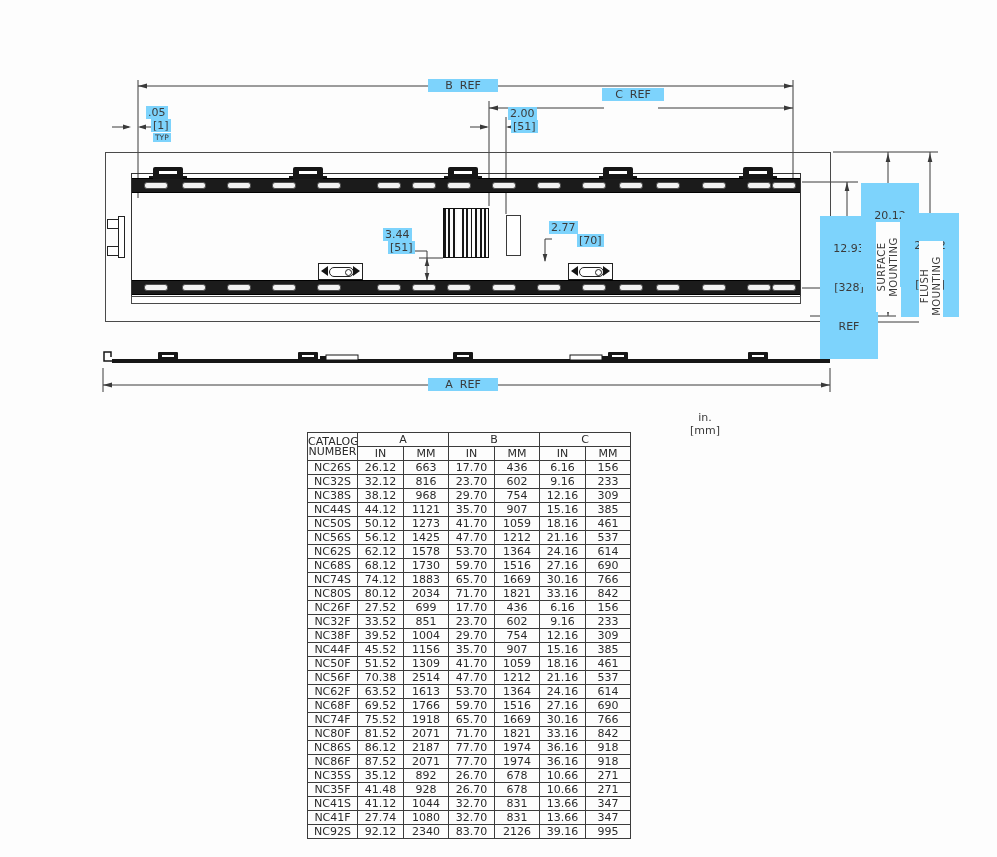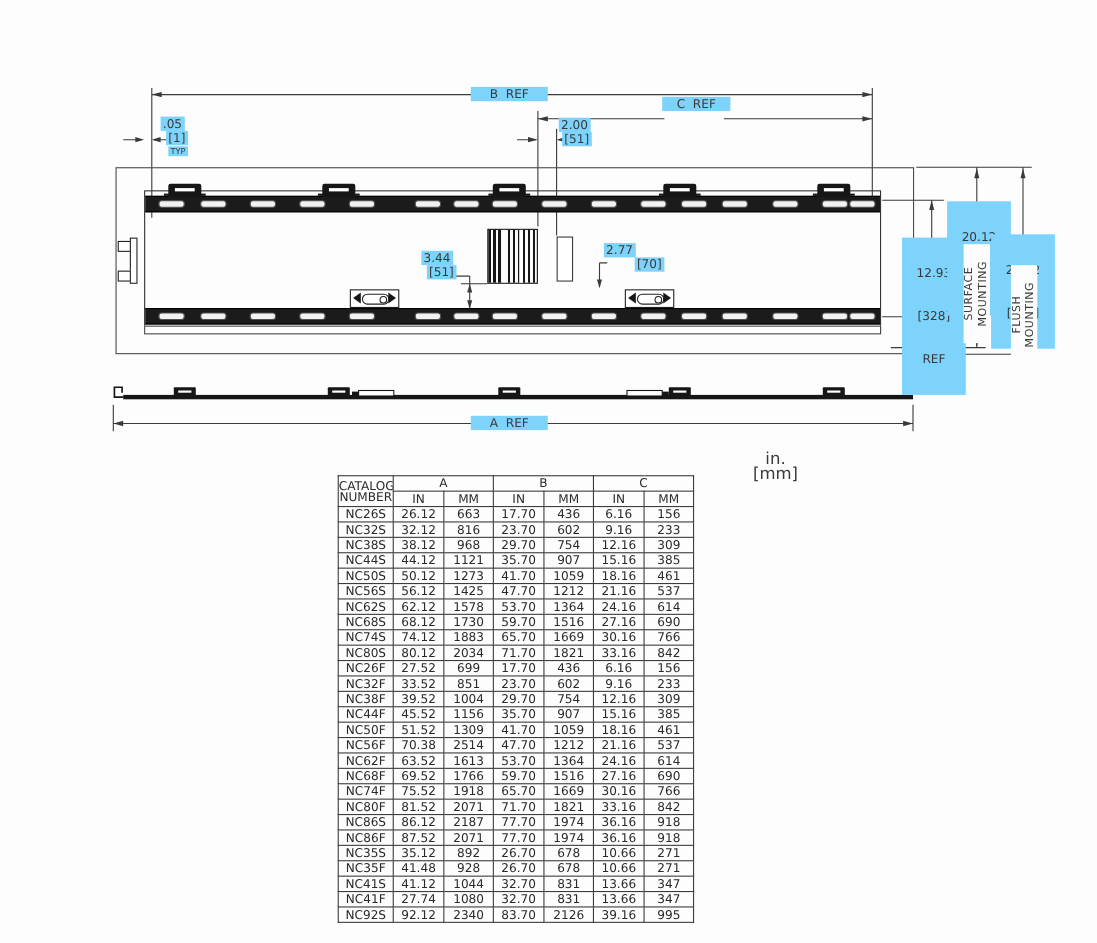--- a/index.html
+++ b/index.html
@@ -47,21 +47,21 @@
   .rot{position:absolute;font-size:10px;line-height:12px;color:#3a3a3a;background:#fdfdfd;
        text-align:center;letter-spacing:.5px;transform:rotate(-90deg);transform-origin:center;}
 
   
   .tblwrap{position:absolute;left:307px;top:432px;}
   table{border-collapse:collapse;table-layout:fixed;width:323px;
         font-size:11px;color:#2a2a2a;}
   th,td{border:1px solid #3c3c3c;text-align:center;vertical-align:middle;
         padding:0;height:13px;font-weight:normal;overflow:hidden;}
   thead th{height:13px;line-height:10px;}
-  .units{position:absolute;left:683px;top:411px;width:44px;font-size:15px;line-height:13px;
+  .units{position:absolute;left:683px;top:411px;width:44px;font-size:11px;line-height:13px;
          text-align:center;color:#3a3a3a;}
 </style>
 </head>
 <body>
 
 <div id="canvas">
 
   <svg width="997" height="857">
     <g stroke="#3a3a3a" stroke-width="1" fill="none">
       <path d="M138,80 V198 M793,80 V186 M489,101 V206 M506,117 V214"></path>

